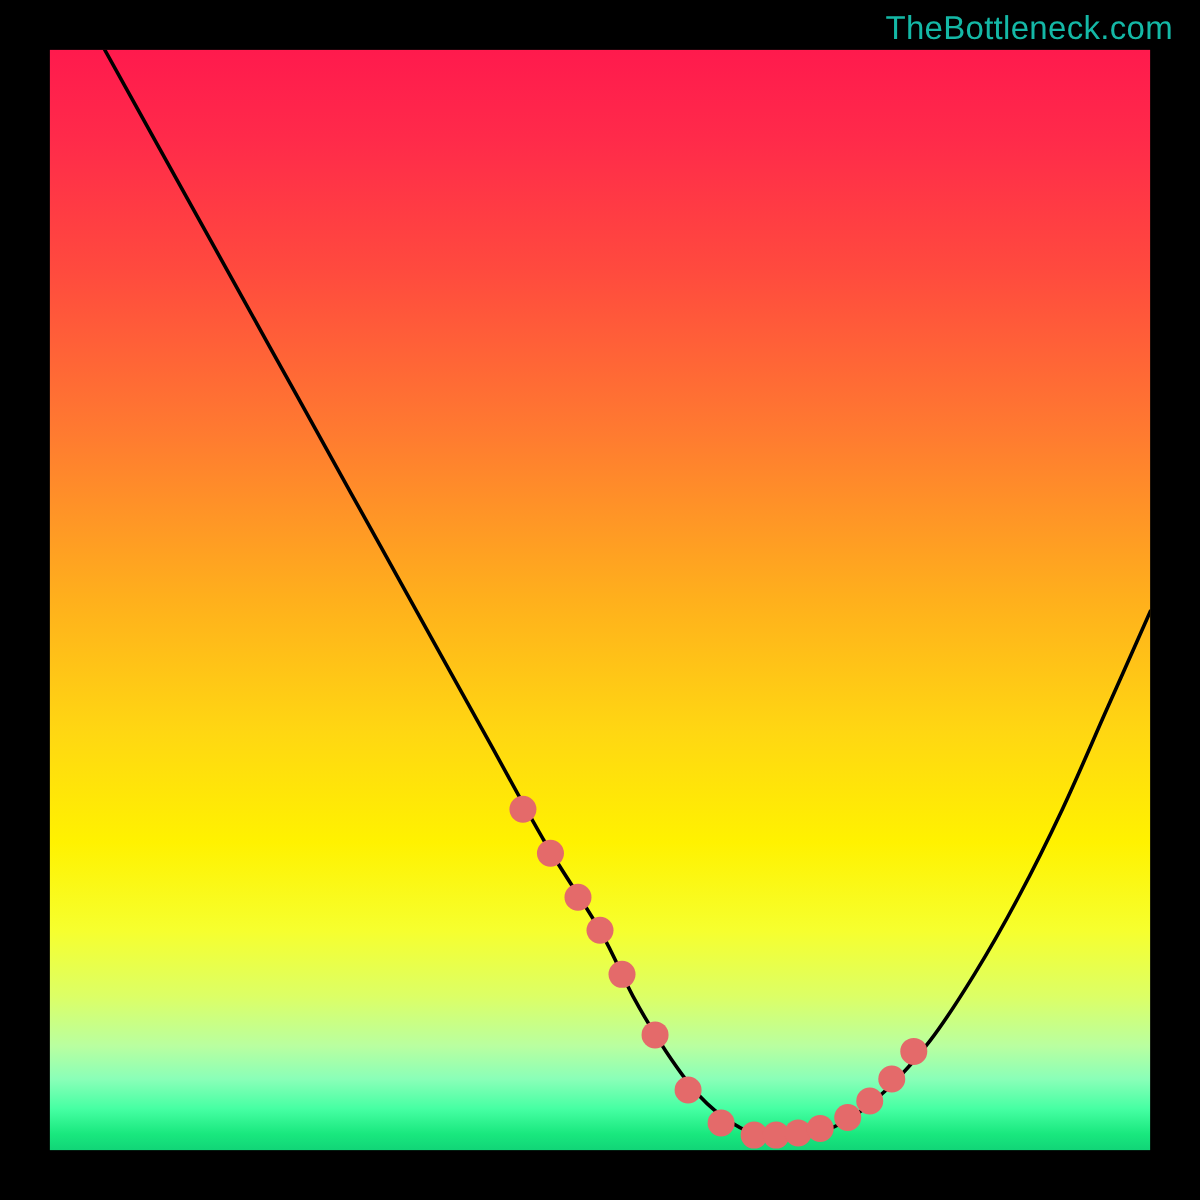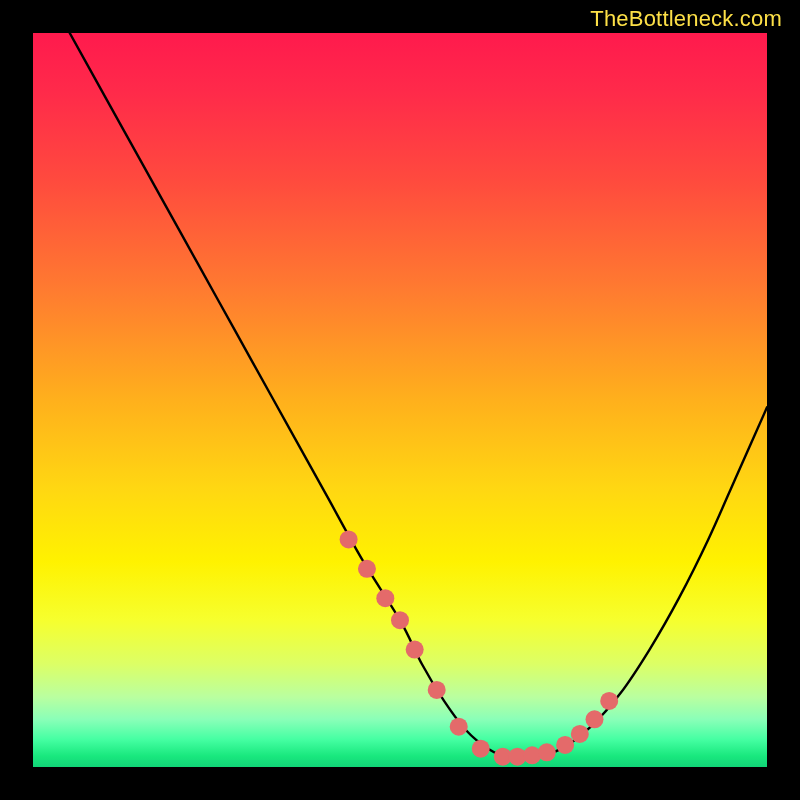--- a/index.html
+++ b/index.html
@@ -16,21 +16,21 @@
     top: 0;
     left: 0;
     width: 800px;
     height: 800px;
     background: #000;
   }
   .watermark {
     position: absolute;
     top: 6px;
     right: 18px;
-    color: #fde047;
+    color: #14b8a6;
     font-size: 22px;
     letter-spacing: 0.2px;
     font-weight: 500;
   }
   .plot {
     position: absolute;
     top: 33px;
     left: 33px;
     width: 734px;
     height: 734px;

